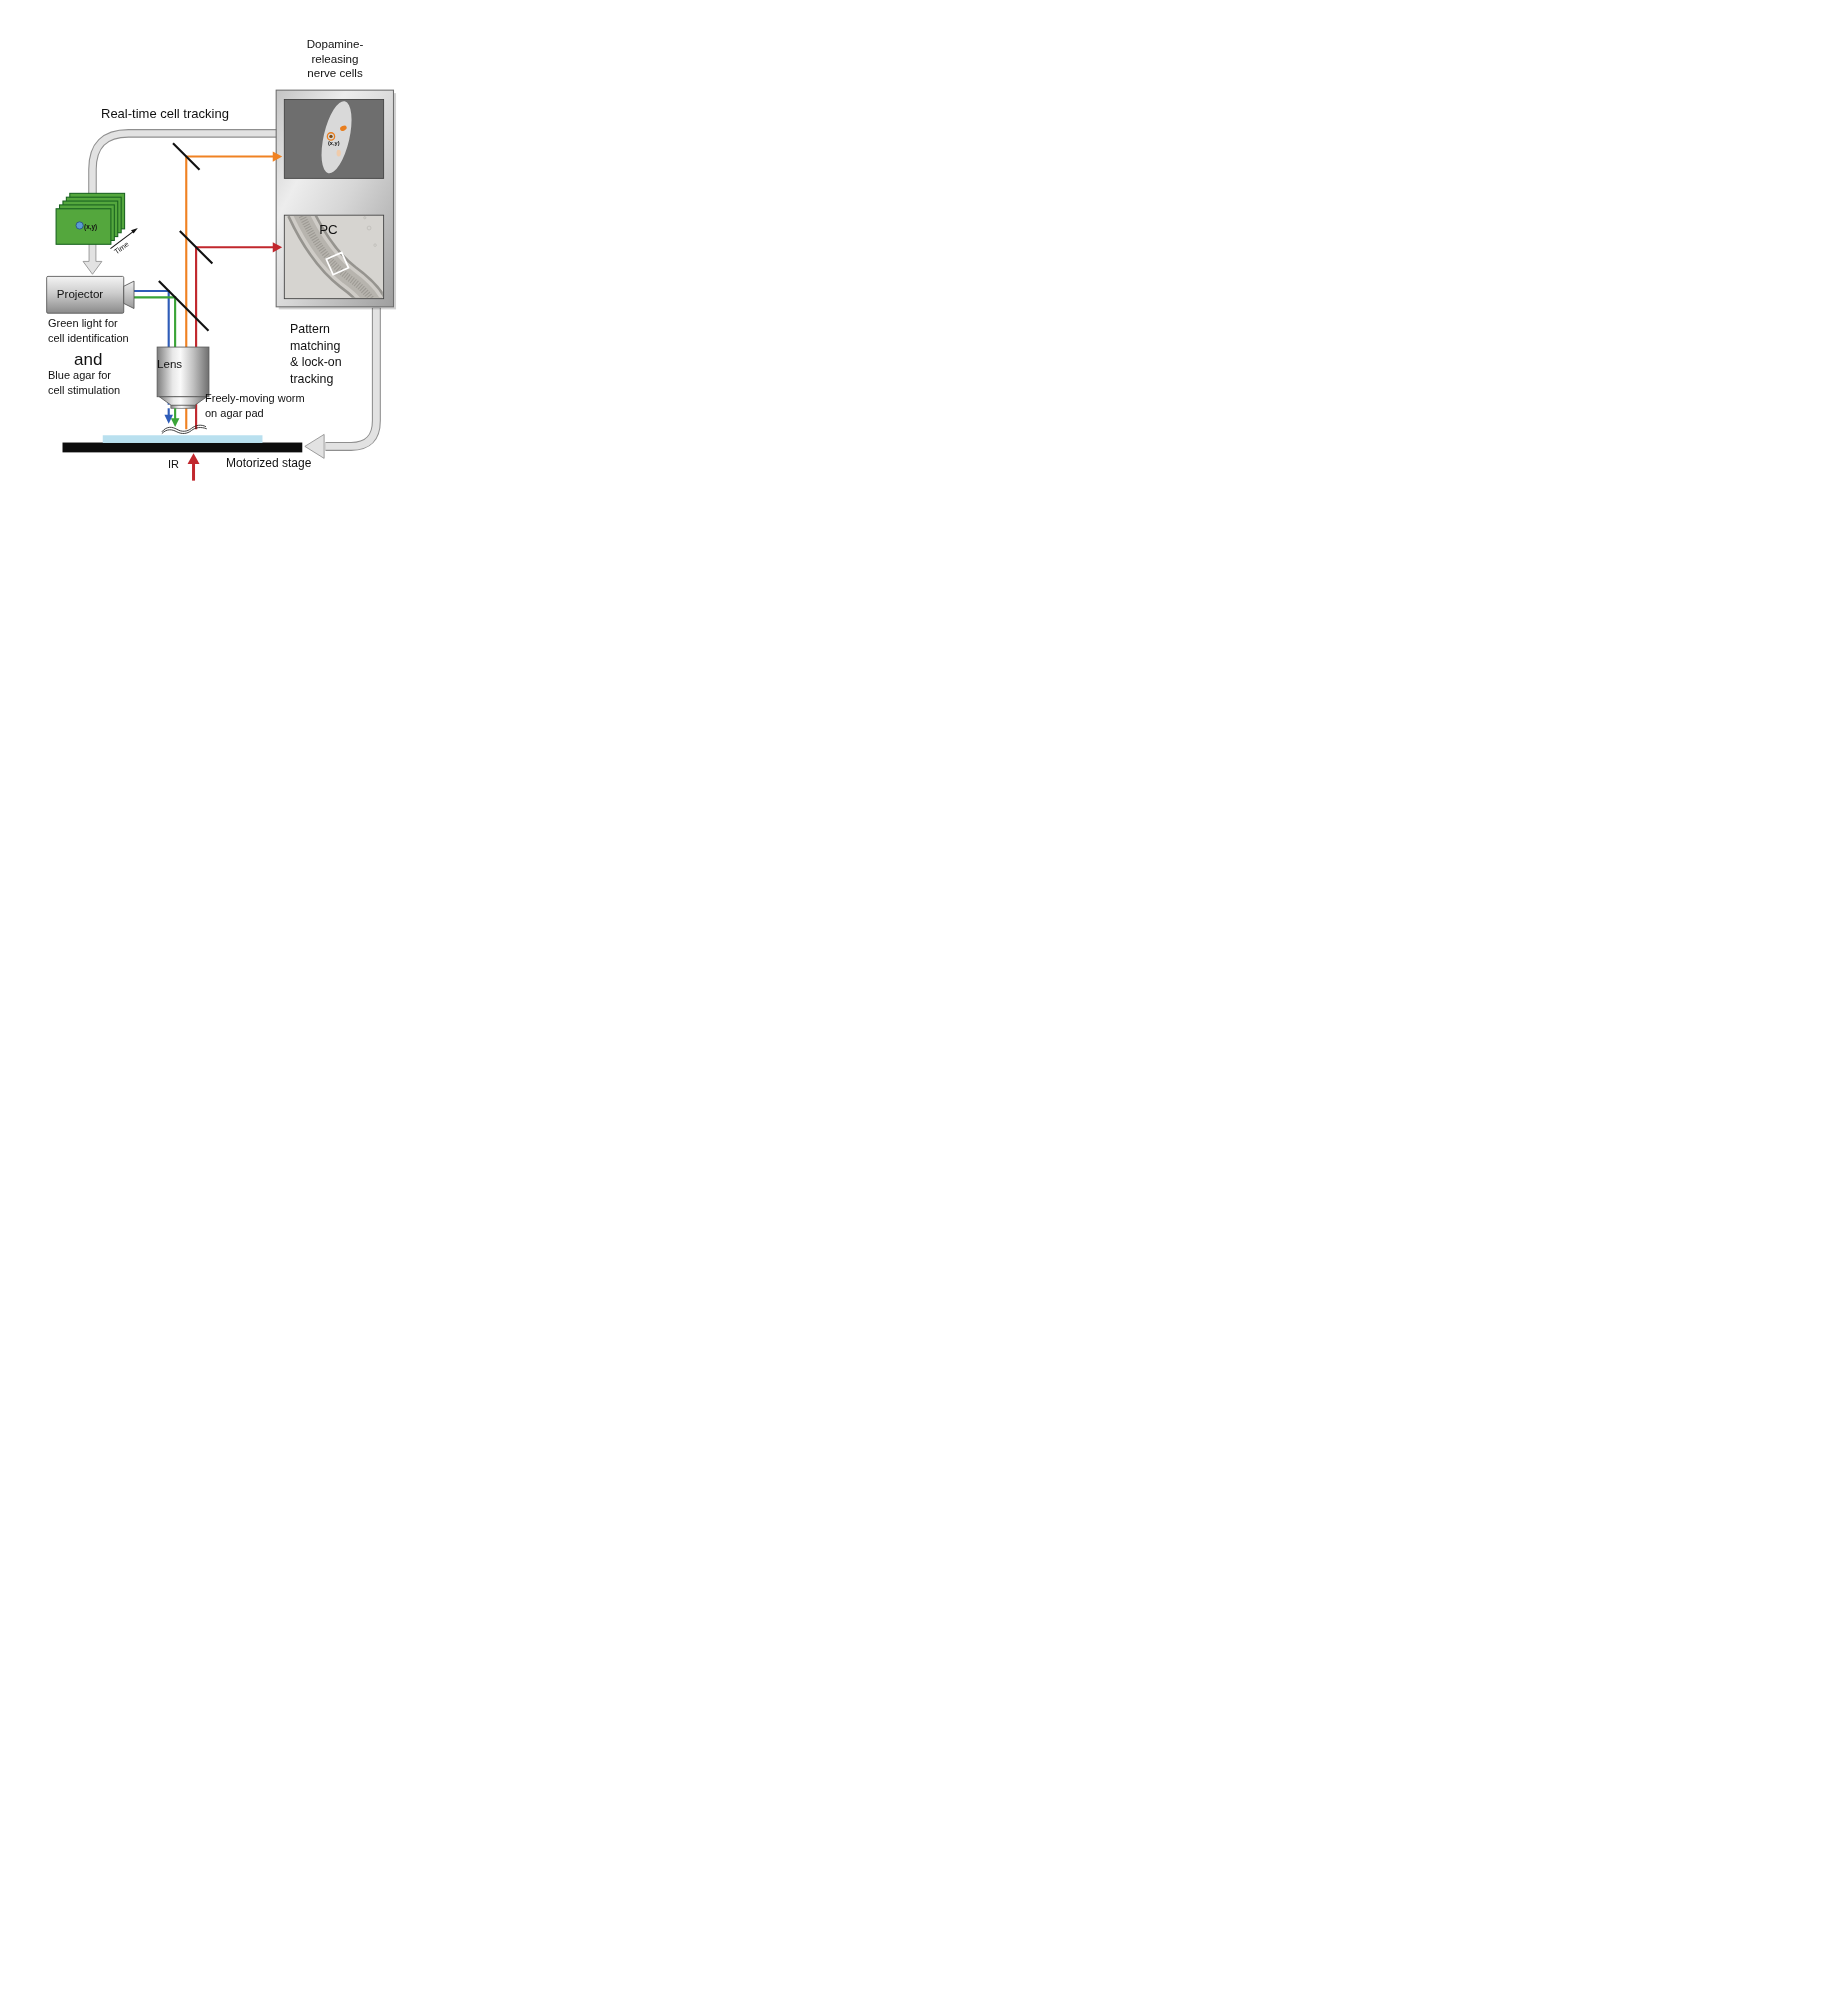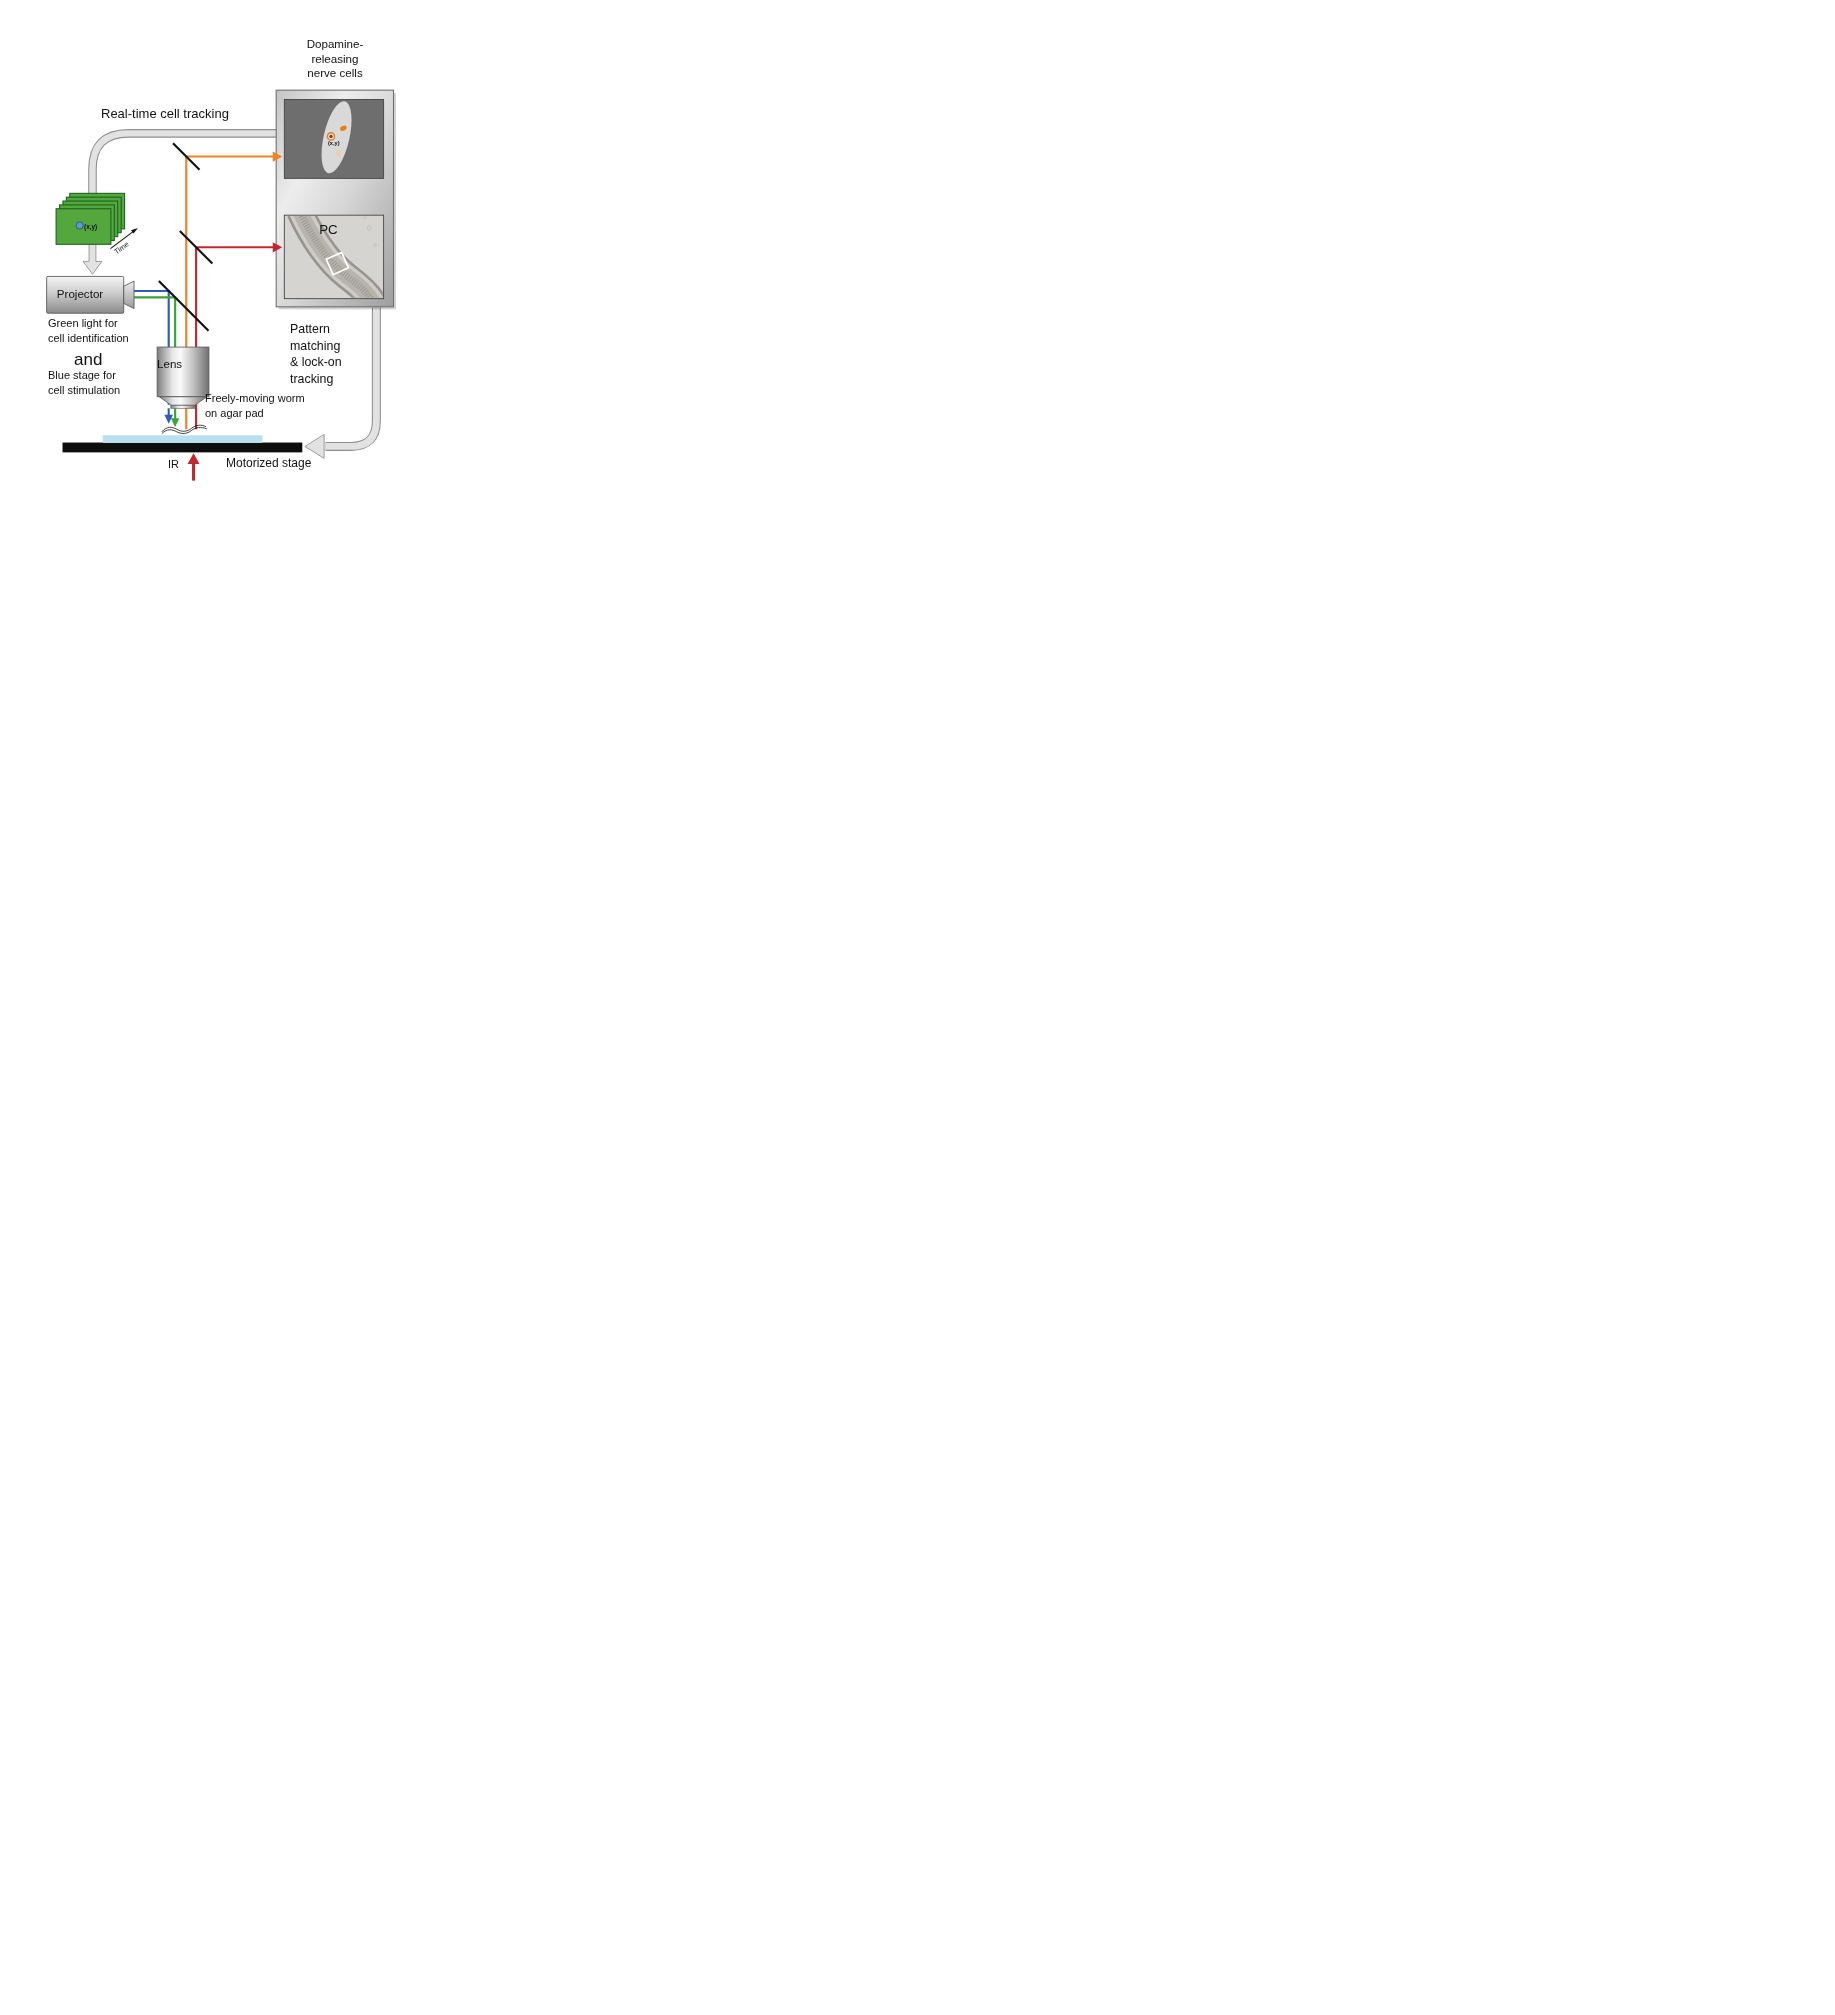--- a/index.html
+++ b/index.html
@@ -186,21 +186,21 @@
 <div class="lbl lbl-projector">Projector</div>
 
 <div class="lbl lbl-greenlight">
   <div>Green light for</div>
   <div>cell identification</div>
 </div>
 
 <div class="lbl lbl-and">and</div>
 
 <div class="lbl lbl-bluelight">
-  <div>Blue stage for</div>
+  <div>Blue agar for</div>
   <div>cell stimulation</div>
 </div>
 
 <div class="lbl lbl-lens">Lens</div>
 
 <div class="lbl lbl-worm">
   <div>Freely-moving worm</div>
   <div>on agar pad</div>
 </div>
 

